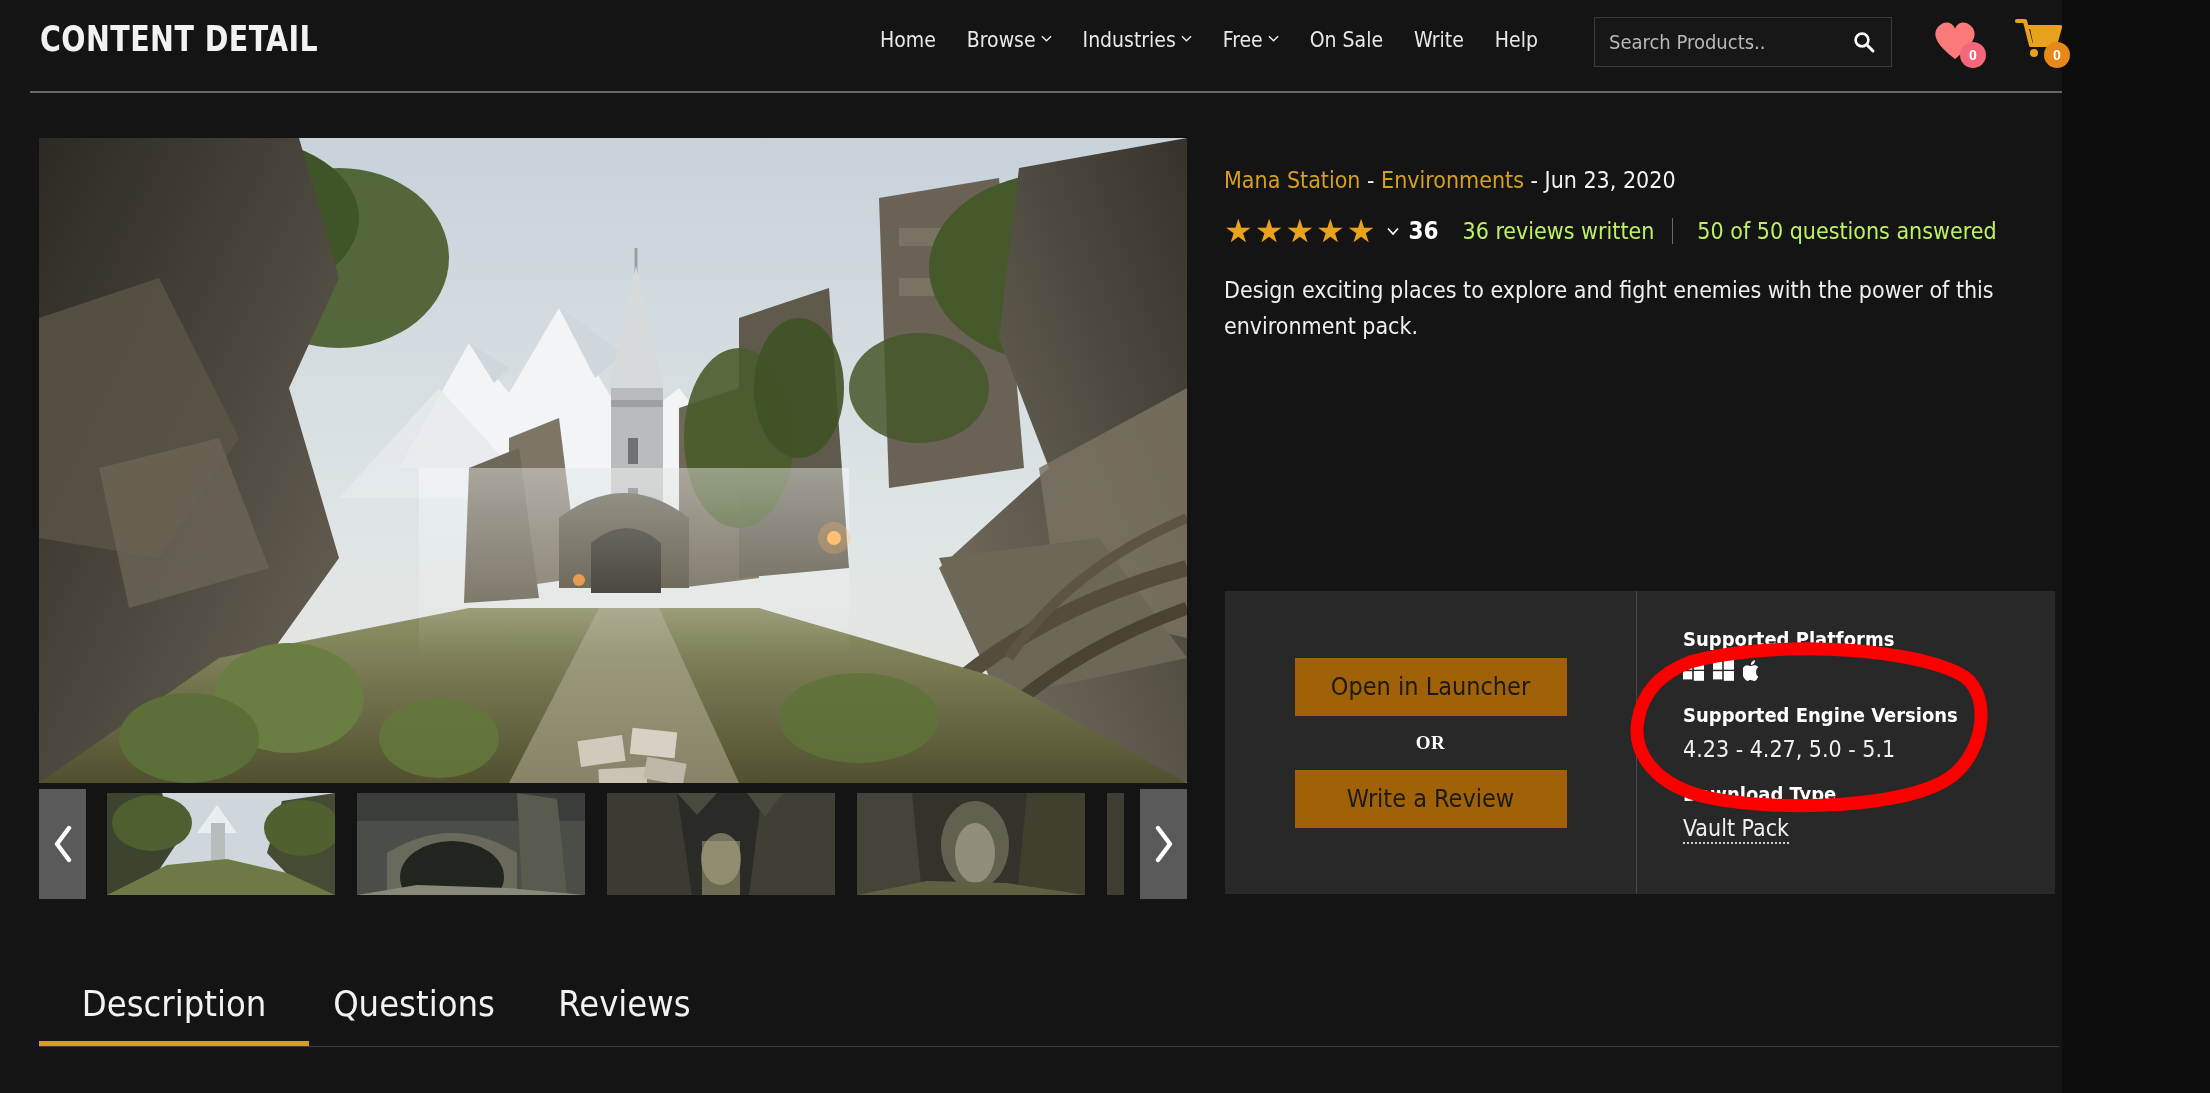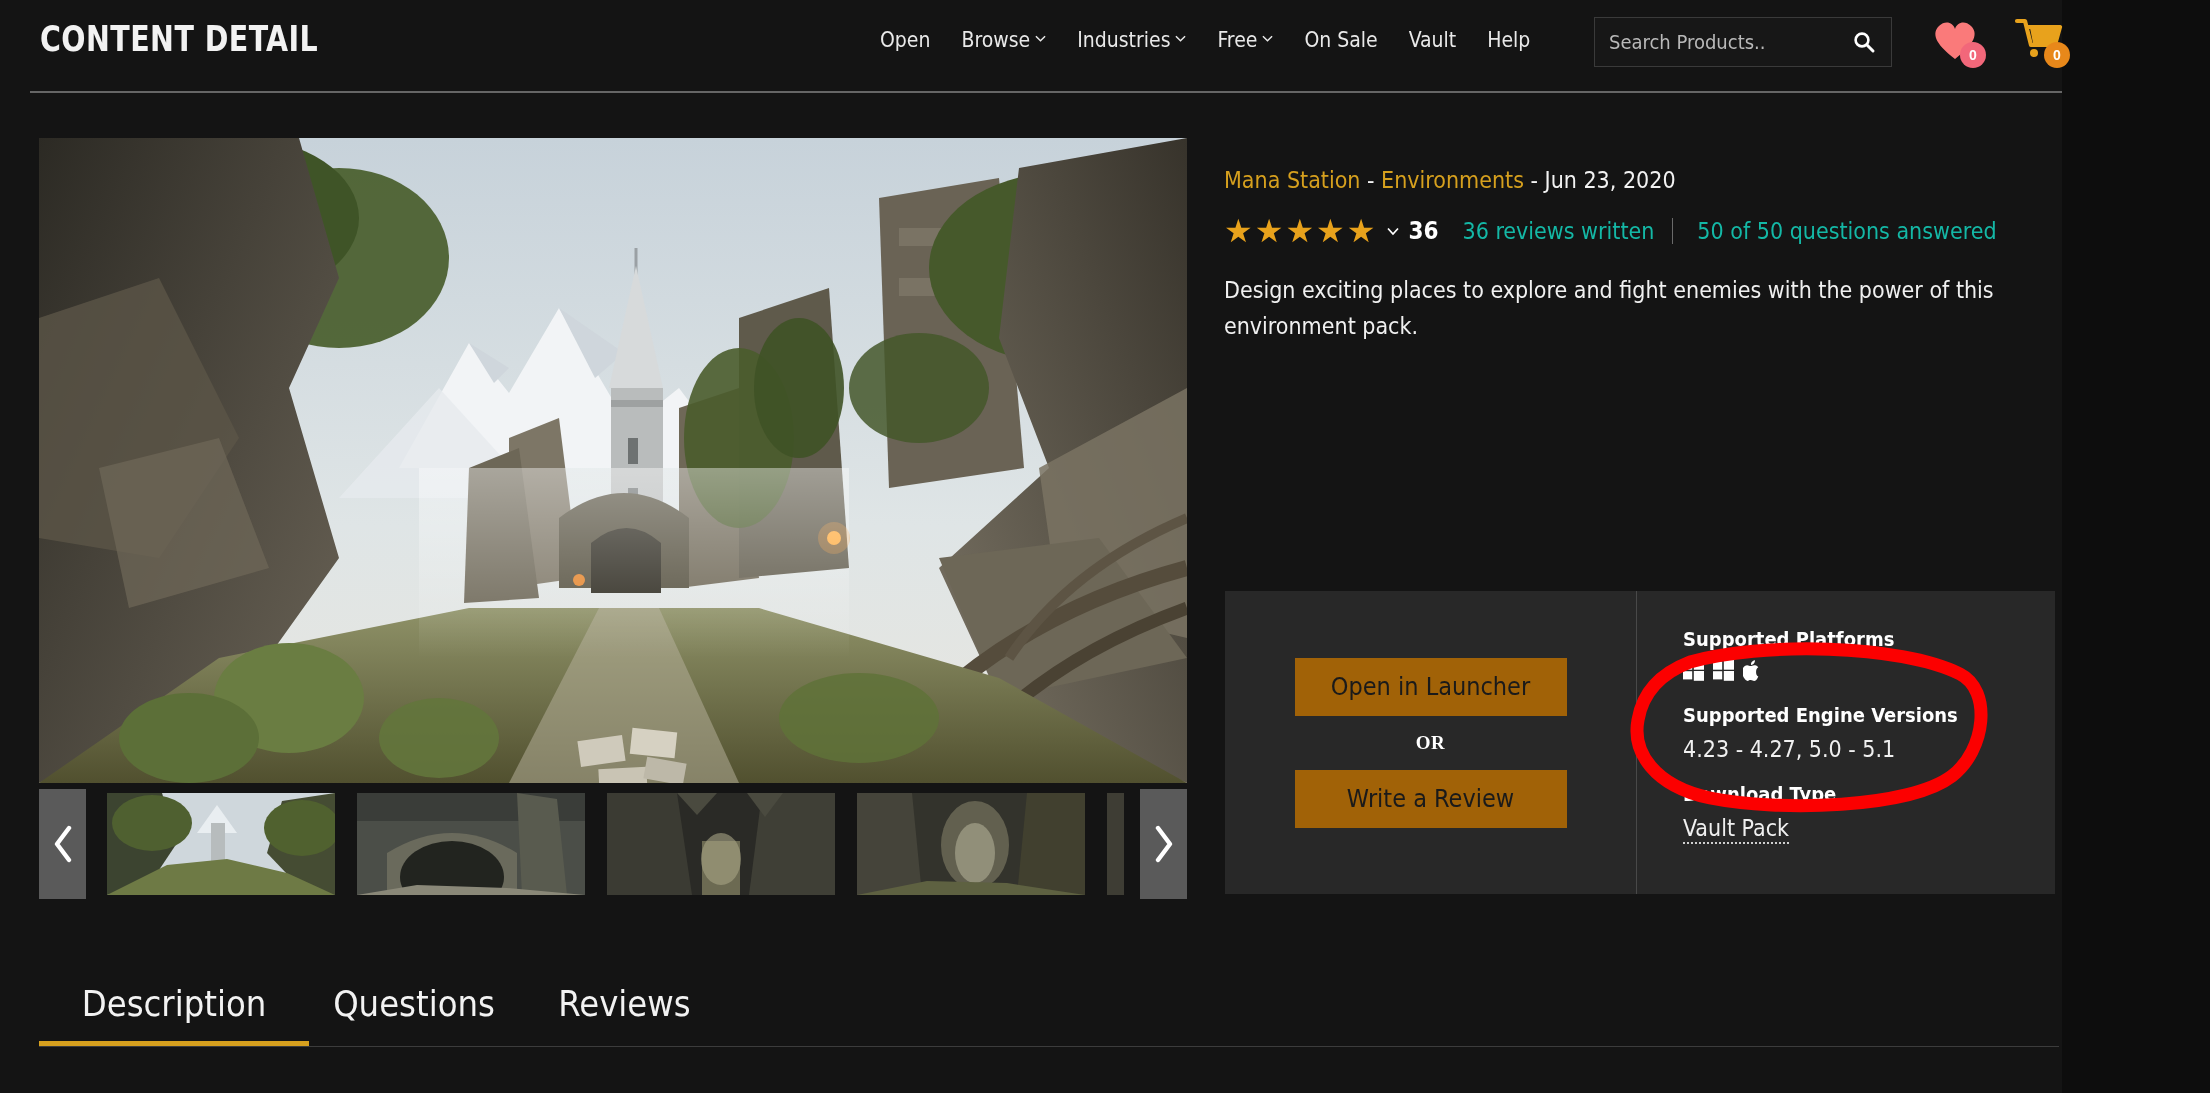--- a/index.html
+++ b/index.html
@@ -102,21 +102,21 @@
 
   .rating-row { margin-top: 22px; display: flex; align-items: center; gap: 0; }
   .stars { display: flex; gap: 2px; }
   .star { color: #e8a21c; font-size: 32px; line-height: 1; }
   .rating-chev { margin-left: 11px; width: 14px; height: 14px; }
   .rating-count {
     margin-left: 8px; color: #ffffff; font-size: 24px; font-weight: 700;
     font-family: "Liberation Sans Narrow", "DejaVu Sans Condensed", "Liberation Sans", sans-serif;
   }
   .rating-link {
-    margin-left: 24px; color: #14b8a6; font-size: 23px; cursor: pointer;
+    margin-left: 24px; color: #bef264; font-size: 23px; cursor: pointer;
     font-family: "Liberation Sans Narrow", "DejaVu Sans Condensed", "Liberation Sans", sans-serif;
   }
   .vdiv { margin-left: 18px; margin-right: 0; width: 1px; height: 26px; background: #6a6a6a; }
 
   .prod-desc {
     margin-top: 26px; width: 775px; color: #f0f0f0; font-size: 23px; line-height: 1.55;
     font-family: "Liberation Sans Narrow", "DejaVu Sans Condensed", "Liberation Sans", sans-serif;
   }
 
   .buy-panel {
@@ -177,21 +177,21 @@
 <div class="page">
 
   <div class="right-gutter"></div>
 
   <div class="header">
 
     <div class="brand">CONTENT DETAIL</div>
 
     <div class="nav">
       <div class="nav-item">
-        <span>Open</span>
+        <span>Home</span>
       </div>
       <div class="nav-item">
         <span>Browse</span>
         <span class="chev-down">
           <svg viewBox="0 0 12 12">
               <path d="M1 3.5 L6 8.5 L11 3.5" fill="none" stroke="#e9e9e9" stroke-width="1.6"></path>
             </svg>
         </span>
       </div>
       <div class="nav-item">
@@ -207,21 +207,21 @@
         <span class="chev-down">
           <svg viewBox="0 0 12 12">
               <path d="M1 3.5 L6 8.5 L11 3.5" fill="none" stroke="#e9e9e9" stroke-width="1.6"></path>
             </svg>
         </span>
       </div>
       <div class="nav-item">
         <span>On Sale</span>
       </div>
       <div class="nav-item">
-        <span>Vault</span>
+        <span>Write</span>
       </div>
       <div class="nav-item">
         <span>Help</span>
       </div>
     </div>
 
     <div class="searchbox">
       <input class="search-input" type="text" placeholder="Search Products.." style="">
       <span class="search-btn">
         <svg width="24" height="24" viewBox="0 0 24 24">

